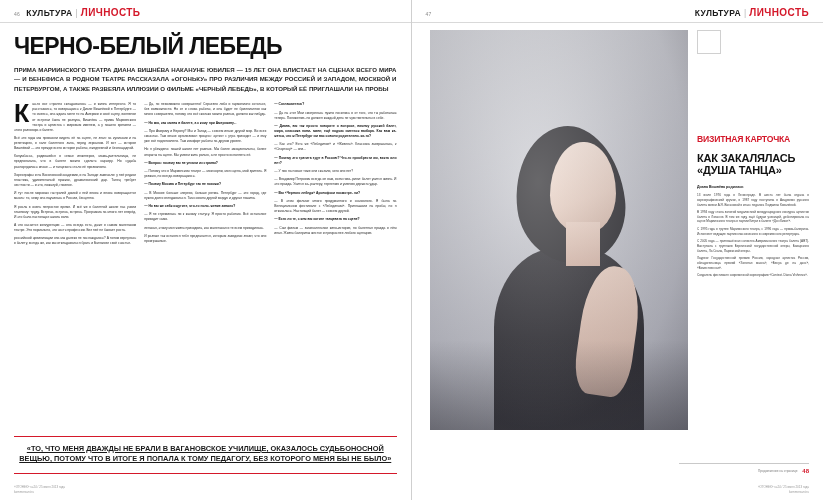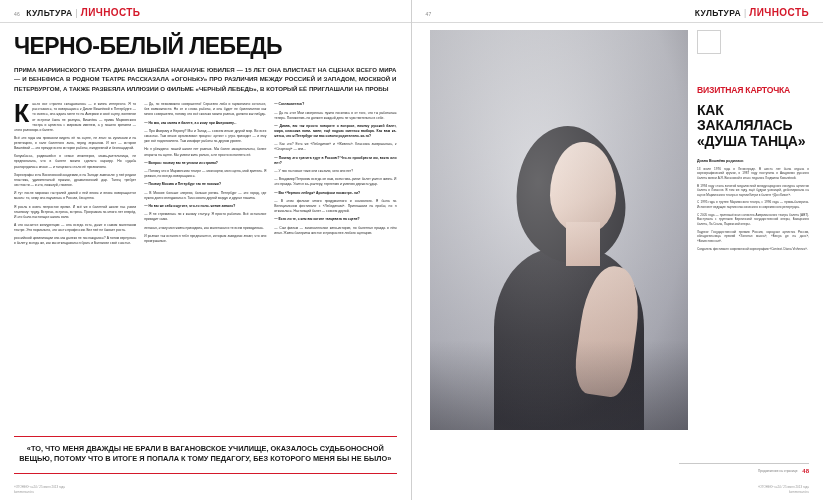--- a/index.html
+++ b/index.html
@@ -23,43 +23,43 @@
   .deck{margin:7px 14px 0 14px;font-size:6.1px;font-weight:bold;line-height:1.55;color:#262626;text-align:justify;}
 
   
   .cols{margin:9px 14px 0 14px;column-count:3;column-gap:8px;height:286px;font-size:3.35px;line-height:1.52;color:#2c2c2c;text-align:justify;}
   .cols p{margin:0 0 3.2px 0;}
   .dropcap{float:left;font-size:25px;line-height:0.82;font-weight:bold;padding:1px 3px 0 0;color:#111;}
   .q{font-weight:bold;color:#111;}
 
   
   .pull{position:absolute;left:14px;right:14px;bottom:26px;border-top:1.2px solid #d4182a;border-bottom:1.2px solid #d4182a;padding:7px 4px 8px 4px;text-align:center;}
-  .pull-t{font-size:7.4px;font-weight:bold;line-height:1.42;color:#1a1a1a;}
+  .pull-t{font-size:7.4px;font-weight:bold;line-height:1.42;color:#1a1a1a;text-decoration:underline;}
 
   
   .foot{position:absolute;left:14px;bottom:6px;font-size:3px;color:#9b9b9b;line-height:1.5;}
   .foot-r{position:absolute;right:14px;bottom:6px;font-size:3px;color:#9b9b9b;line-height:1.5;text-align:right;}
 
   
   .photo{position:absolute;left:18px;top:30px;width:258px;height:400px;overflow:hidden;
          background:linear-gradient(145deg,#cfcfd4 0%,#bdbec6 35%,#a9aab4 70%,#9798a3 100%);}
   .ph-bg{position:absolute;inset:0;background:linear-gradient(160deg,#d5d6da 0%,#c2c3ca 45%,#adaeb8 100%);}
   .ph-vig{position:absolute;inset:0;background:radial-gradient(ellipse at 42% 38%, rgba(255,255,255,.35) 0%, rgba(120,120,130,.25) 70%, rgba(70,70,80,.45) 100%);}
   .ph-hair{position:absolute;left:86px;top:96px;width:108px;height:138px;border-radius:52% 48% 46% 54%/56% 58% 42% 44%;background:#17161a;transform:rotate(-7deg);}
   .ph-face{position:absolute;left:120px;top:112px;width:66px;height:92px;border-radius:50% 48% 46% 52%/58% 56% 44% 42%;background:linear-gradient(160deg,#f0ddd2 0%,#e3c7b8 60%,#cfae9d 100%);}
   .ph-neck{position:absolute;left:136px;top:192px;width:34px;height:44px;background:linear-gradient(180deg,#e7cbbc,#d4b09f);}
   .ph-body{position:absolute;left:64px;top:218px;width:150px;height:190px;border-radius:42% 42% 0 0;background:linear-gradient(180deg,#1b1a1f 0%,#121116 100%);}
   .ph-arm{position:absolute;left:150px;top:236px;width:56px;height:130px;border-radius:46% 46% 30% 30%;background:linear-gradient(180deg,#eccfbf,#d7b2a0);transform:rotate(8deg);}
   .ph-shadow{position:absolute;left:0;bottom:0;width:100%;height:90px;background:linear-gradient(180deg,rgba(0,0,0,0) 0%,rgba(40,40,46,.45) 100%);}
 
   
   .sbox{position:absolute;right:14px;top:30px;width:112px;}
   .sq{width:22px;height:22px;border:1px solid #d0d0d0;margin-left:0;}
-  .vk-title{margin-top:32px;font-size:8.6px;font-weight:bold;color:#d4182a;line-height:1.12;letter-spacing:-0.2px;}
-  .vk-sub{margin-top:7px;font-size:14px;font-weight:bold;color:#111;line-height:1.12;letter-spacing:-0.2px;}
+  .vk-title{margin-top:81px;font-size:8.6px;font-weight:bold;color:#d4182a;line-height:1.12;letter-spacing:-0.2px;}
+  .vk-sub{margin-top:7px;font-size:11px;font-weight:bold;color:#111;line-height:1.12;letter-spacing:-0.2px;}
   .vk-byline{margin-top:9px;font-size:3.6px;font-weight:bold;color:#1a1a1a;}
   .vk-text{margin-top:4px;font-size:3.1px;line-height:1.5;color:#3a3a3a;text-align:justify;}
   .vk-text p{margin:0 0 3px 0;}
 
   .cont{position:absolute;right:14px;bottom:26px;width:130px;text-align:right;}
   .cont-line{border-top:1px solid #c9c9c9;padding-top:4px;font-size:3.2px;color:#7d7d7d;}
   .cont-num{display:inline-block;margin-left:4px;color:#d4182a;font-weight:bold;font-size:6px;vertical-align:middle;}
 </style>
 </head>
 <body>

